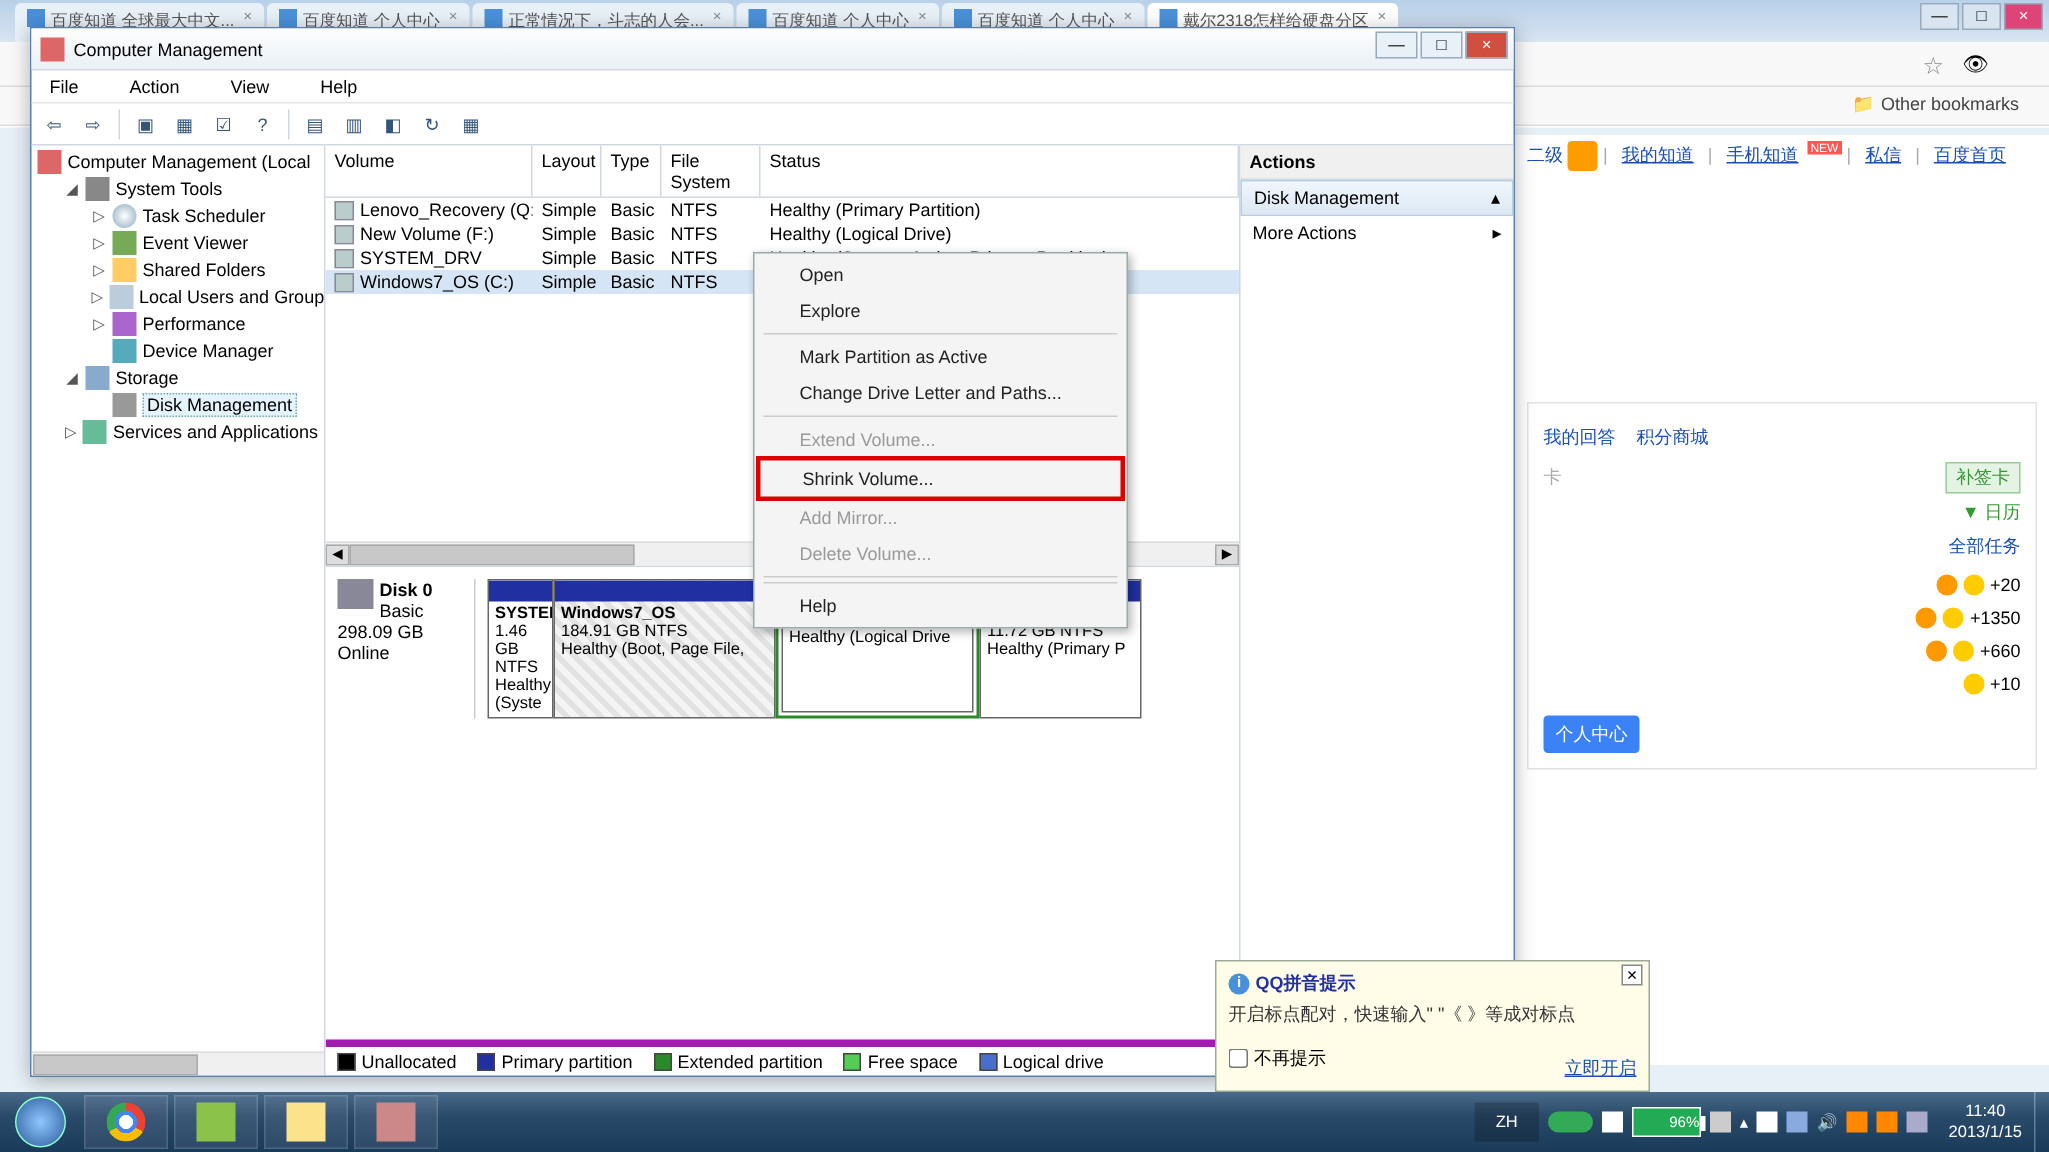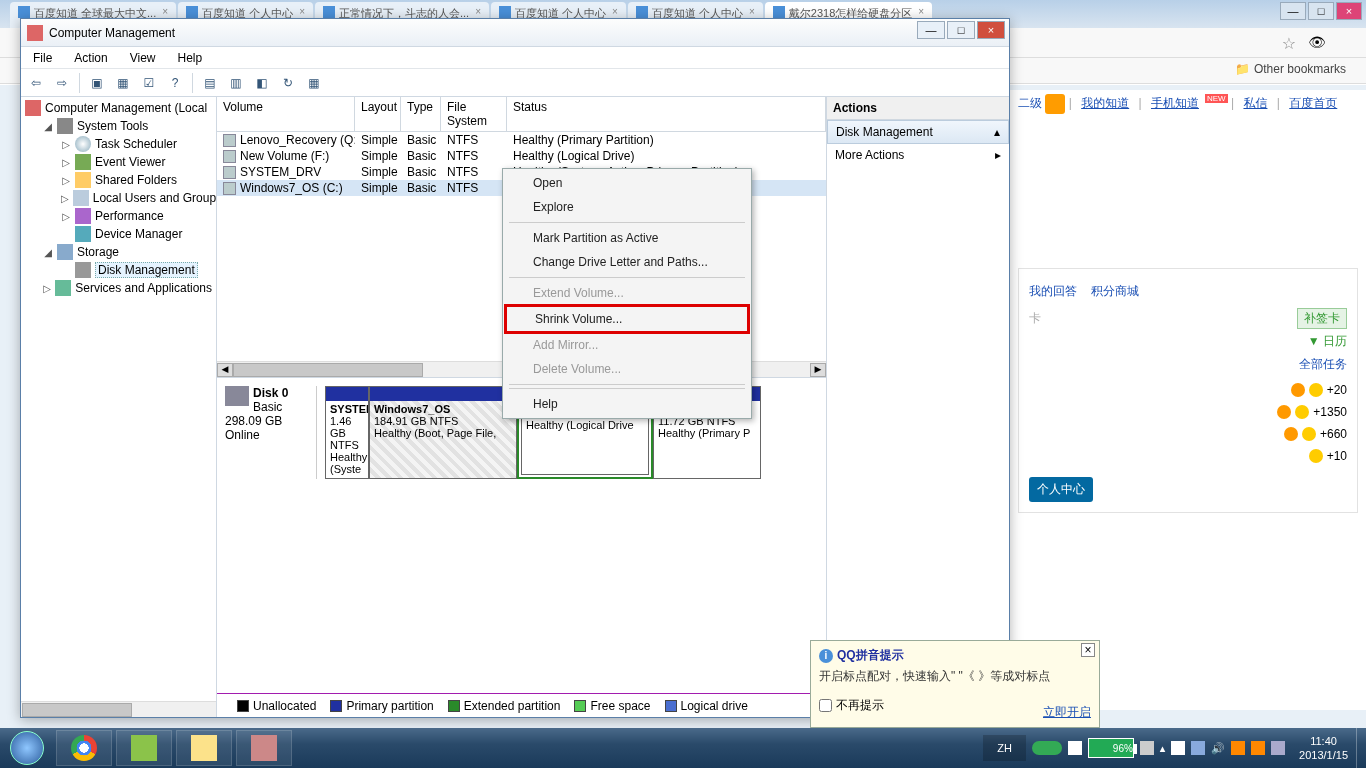--- a/index.html
+++ b/index.html
@@ -30,32 +30,32 @@
 .right-card { border: 1px solid #e2e2e2; margin: 150px 8px 8px 8px; padding: 10px; }
 .right-card .user { color: #1a4fb4; }
 .right-card .row { display: flex; justify-content: space-between; padding: 4px 0; align-items: center; }
 .right-card .tab-row a { color: #1a4fb4; margin-right: 14px; }
 .right-card .green { background: #e5f3e5; border: 1px solid #9c9; color: #393; padding: 1px 6px; }
 .right-card .cal { color: #393; text-align: right; }
 .right-card .tasks { color: #1a4fb4; text-align: right; margin: 6px 0; }
 .right-card .reward { display: flex; justify-content: flex-end; gap: 4px; align-items: center; padding: 4px 0; }
 .right-card .medal { width: 14px; height: 14px; background: #f90; border-radius: 50%; display: inline-block; }
 .right-card .coin { width: 14px; height: 14px; background: #fc0; border-radius: 50%; display: inline-block; }
-.right-card .center-btn { background: #0369a1; color: #fff; padding: 4px 8px; border-radius: 3px; margin-top: 10px; display: inline-block; }
+.right-card .center-btn { background: #3b82f6; color: #fff; padding: 4px 8px; border-radius: 3px; margin-top: 10px; display: inline-block; }
 .orange-badge { width: 20px; height: 20px; background: #ff9c00; border-radius: 3px; display: inline-block; vertical-align: middle; }
 .new-badge { background: #f55; color: #fff; font-size: 8px; padding: 0 2px; position: relative; top: -6px; }
 
 
 .cm-window { position: absolute; left: 20px; top: 18px; width: 990px; height: 700px; background: #fff; border: 1px solid #5a7fa8; box-shadow: 0 2px 12px rgba(0,0,0,.3); display: flex; flex-direction: column; }
 .cm-titlebar { height: 28px; background: linear-gradient(#fdfdfd, #eaf0f6); border-bottom: 1px solid #cfd8e2; display: flex; align-items: center; padding: 0 6px; font-size: 12px; gap: 6px; position: relative; }
 .cm-titlebar .icon { width: 16px; height: 16px; background: #d66; }
 .cm-titlebar .wcbtns { position: absolute; right: 4px; top: 2px; display: flex; gap: 2px; }
 .cm-titlebar .wcbtn { width: 28px; height: 18px; border: 1px solid #9ab; background: #e8f0f8; font-size: 11px; text-align: center; line-height: 16px; }
 .cm-titlebar .wcbtn.close { background: #d04f3e; color: #fff; }
-.cm-menubar { height: 22px; display: flex; align-items: center; padding: 0 4px; font-size: 12px; gap: 6px; border-bottom: 1px solid #e2e6ea; }
+.cm-menubar { height: 22px; display: flex; align-items: center; padding: 0 4px; font-size: 12px; gap: 18px; border-bottom: 1px solid #e2e6ea; }
 .cm-menubar span { padding: 2px 8px; }
 .cm-toolbar { height: 28px; display: flex; align-items: center; padding: 0 4px; gap: 4px; border-bottom: 1px solid #cfd8e2; }
 .cm-toolbar .tbtn { width: 22px; height: 22px; border: 1px solid transparent; display: flex; align-items: center; justify-content: center; font-size: 12px; color: #357; }
 .cm-toolbar .tsep { width: 1px; height: 20px; background: #d0d8e0; margin: 0 2px; }
 .cm-body { flex: 1; display: flex; overflow: hidden; }
 
 
 .cm-tree { width: 196px; border-right: 1px solid #cfd8e2; font-size: 12px; padding: 2px; overflow: hidden; position: relative; }
 .tree-item { display: flex; align-items: center; gap: 4px; padding: 1px 2px; white-space: nowrap; }
 .tree-item .exp { width: 10px; text-align: center; color: #555; font-size: 10px; }
@@ -107,21 +107,21 @@
 .parts { flex: 1; display: flex; gap: 0; }
 .part { border: 1px solid #666; font-size: 11px; padding: 2px 4px; overflow: hidden; display: flex; flex-direction: column; }
 .part .pbar { height: 14px; margin: -2px -4px 2px -4px; }
 .part.primary .pbar { background: #2030a0; }
 .part.extended { border: 2px solid #2a8a2a; padding: 0; }
 .part.logical { border: 1px solid #666; margin: 2px; }
 .part.logical .pbar { background: #4a6ed0; }
 .part.selected { background: repeating-linear-gradient(45deg, #f4f4f4, #f4f4f4 4px, #e2e2e2 4px, #e2e2e2 8px); }
 
 .disk-legend-spacer { flex: 1; background: #fff; }
-.disk-legend { height: 24px; border-top: 1px solid #a21caf; display: flex; align-items: center; gap: 14px; padding: 0 20px; font-size: 12px; }
+.disk-legend { height: 24px; border-top: 5px solid #a21caf; display: flex; align-items: center; gap: 14px; padding: 0 8px; font-size: 12px; }
 .disk-legend .sw { width: 12px; height: 12px; border: 1px solid #444; display: inline-block; margin-right: 4px; vertical-align: middle; }
 .sw.unalloc { background: #000; }
 .sw.prim { background: #2030a0; }
 .sw.ext { background: #2a8a2a; }
 .sw.free { background: #5c5; }
 .sw.logi { background: #4a6ed0; }
 
 
 .cm-actions { width: 182px; font-size: 12px; }
 .cm-actions .ah { background: #f0f0f0; padding: 4px 6px; font-weight: bold; border-bottom: 1px solid #d0d8e0; }

